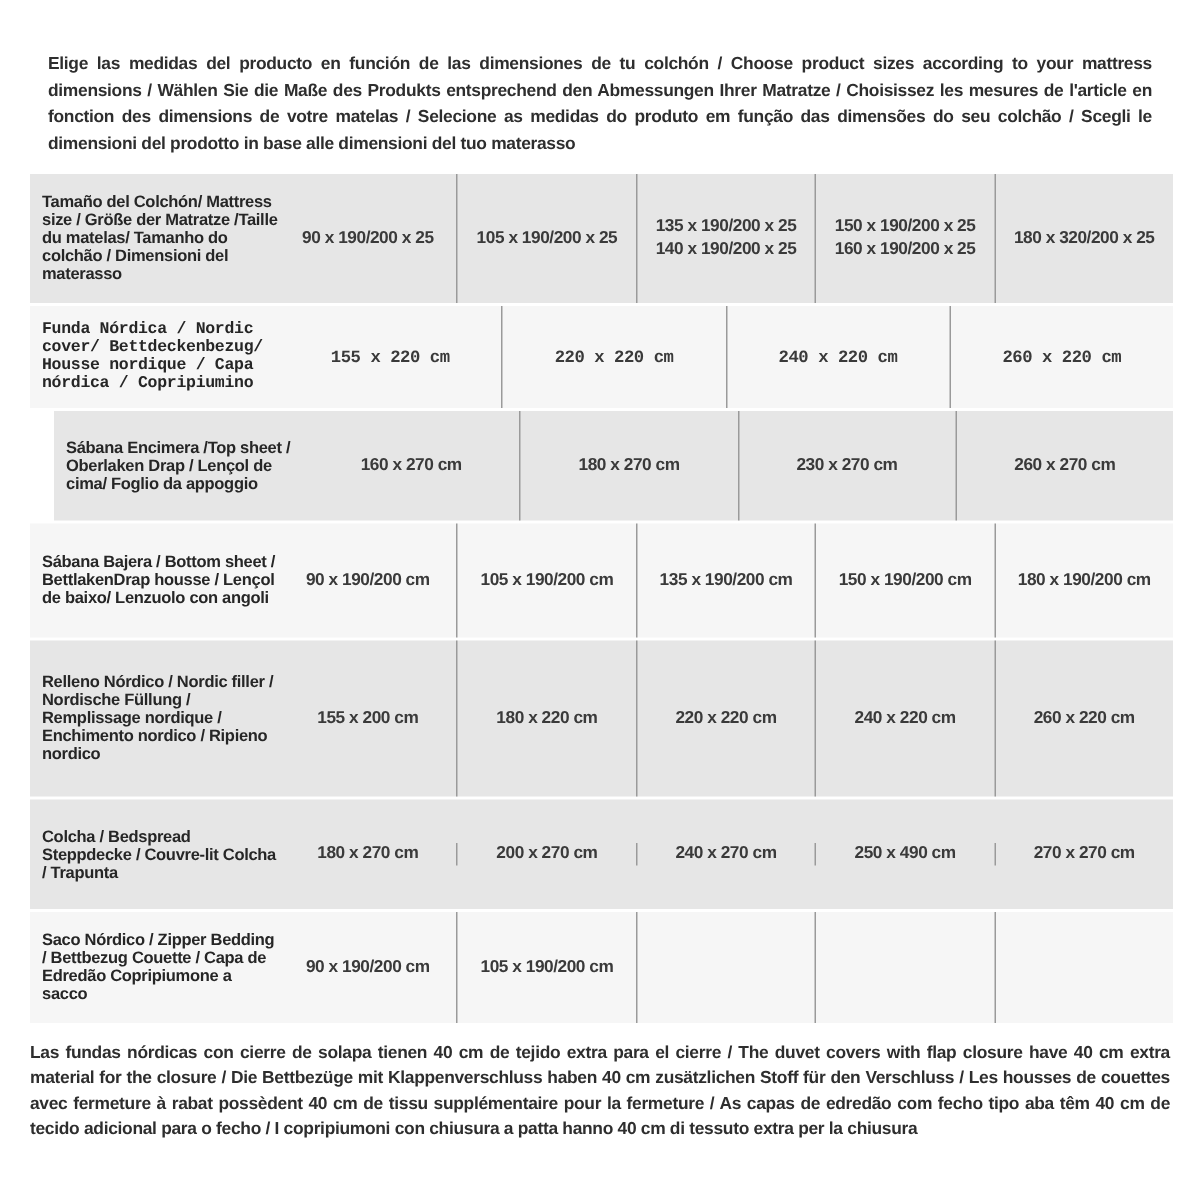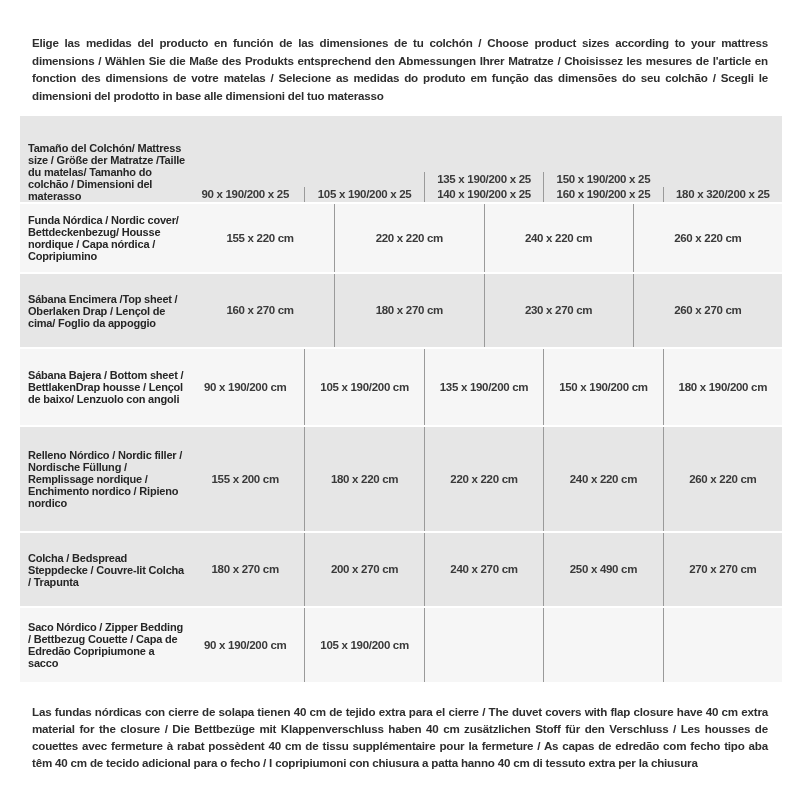--- a/index.html
+++ b/index.html
@@ -25,27 +25,27 @@
   .size-table {
     margin: 11px 18px 0 20px;
   }
   .row {
     display: flex;
     align-items: stretch;
     margin-bottom: 2px;
   }
   .row.odd  { background: #e6e6e6; }
   .row.even { background: #f6f6f6; }
-  .r1 { height: 86px; align-items: flex-end; }
-  .r2 { height: 68px; }
-  .r3 { height: 73px; }
+  .r1 { height: 86px; }
+  .r2 { height: 68px; font-family: Liberation Mono, monospace; }
+  .r3 { height: 73px; margin-left: 16px; }
   .r4 { height: 76px; }
   .r5 { height: 104px; }
   .r6 { height: 66px; }
-  .r7 { height: 73px; }
+  .r7 { height: 73px; align-items: center; }
   .r8 { height: 74px; }
   .label {
     width: 158px;
     flex: 0 0 158px;
     padding-left: 8px;
     display: flex;
     flex-direction: column;
     justify-content: center;
     font-size: 11px;
     font-weight: bold;
@@ -61,21 +61,21 @@
     text-align: center;
     font-size: 11.5px;
     font-weight: bold;
     letter-spacing: -0.3px;
     color: #3a3a3a;
     white-space: pre-line;
     line-height: 15px;
   }
   .cell + .cell { border-left: 1px solid #9a9a9a; }
   .footnote {
-    margin: 12px;
+    margin: 0;
     padding: 9px 20px 0 20px;
     font-size: 11.6px;
     font-weight: bold;
     line-height: 17px;
     letter-spacing: -0.2px;
     text-align: justify;
     color: #2e2e2e;
   }
 </style>
 </head>

